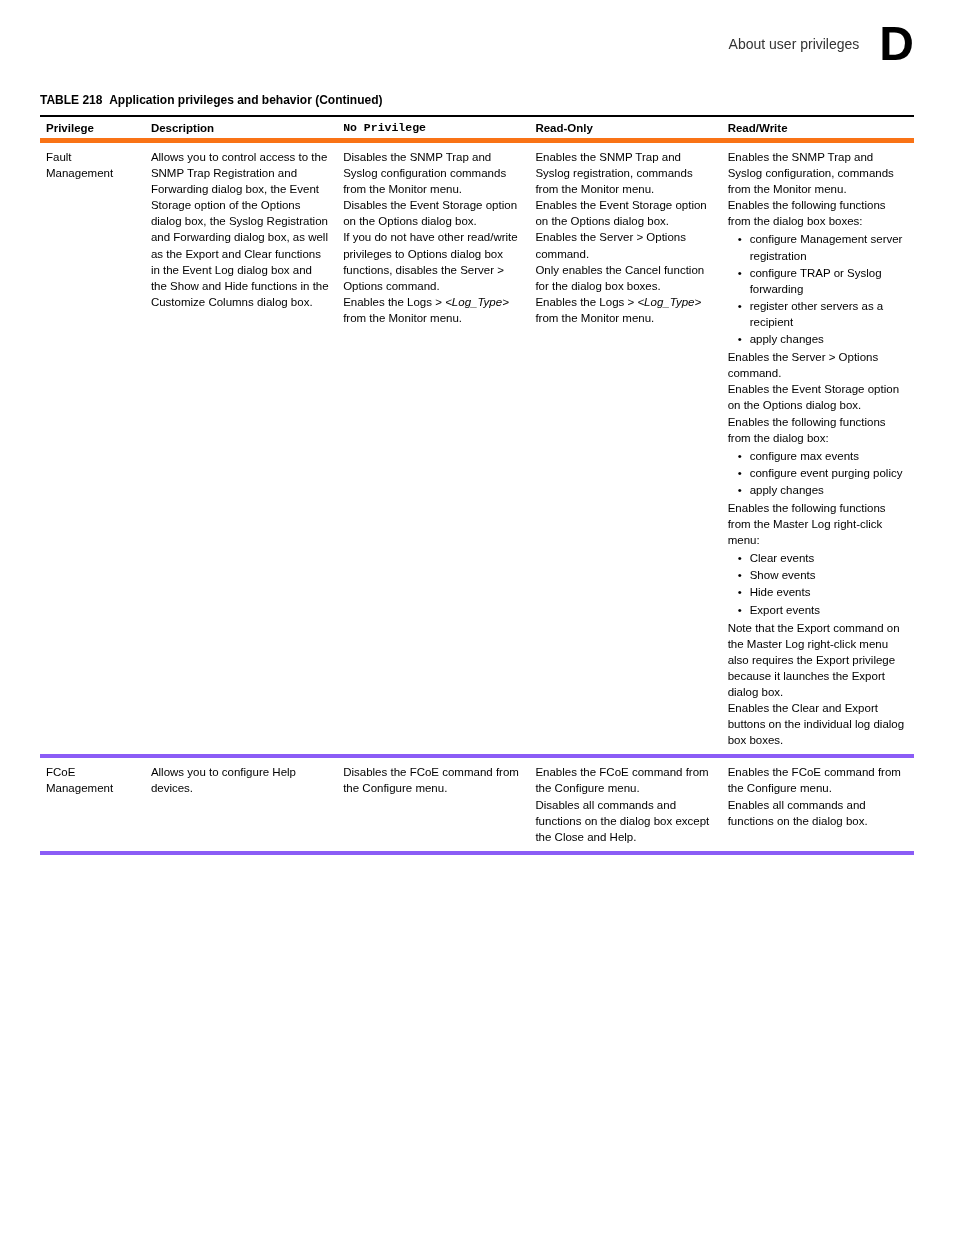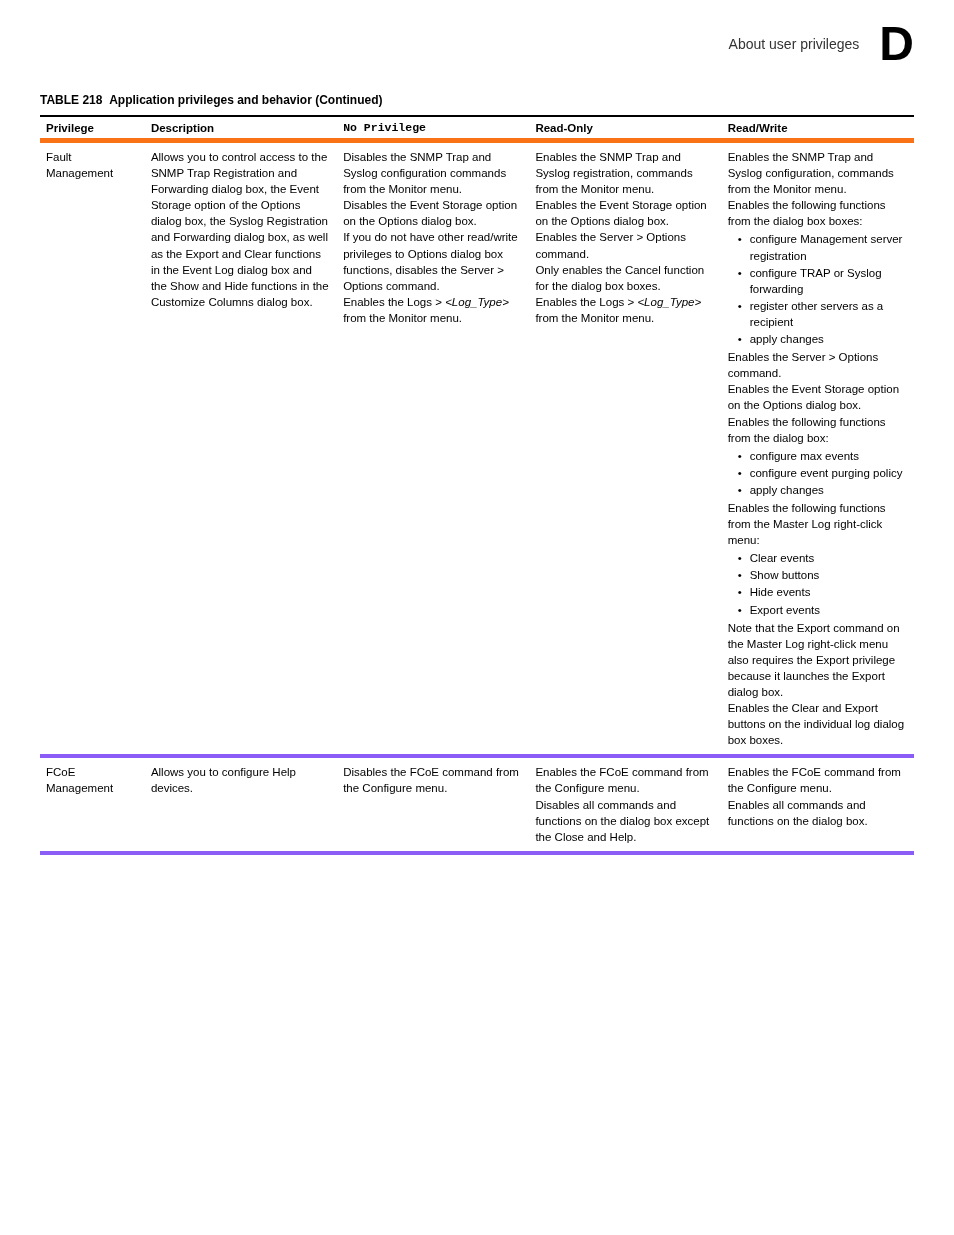--- a/index.html
+++ b/index.html
@@ -136,21 +136,21 @@
         Enables the <b>Event Storage</b> option on the <b>Options</b> dialog box.<br>
         Enables the following functions from the dialog box:
         <ul class="bullet-list">
           <li>configure max events</li>
           <li>configure event purging policy</li>
           <li>apply changes</li>
         </ul>
         Enables the following functions from the <b>Master Log</b> right-click menu:
         <ul class="bullet-list">
           <li>Clear events</li>
-          <li>Show buttons</li>
+          <li>Show events</li>
           <li>Hide events</li>
           <li>Export events</li>
         </ul>
         Note that the <b>Export</b> command on the <b>Master Log</b> right-click menu also requires the Export privilege because it launches the <b>Export</b> dialog box.<br>
         Enables the <b>Clear</b> and <b>Export</b> buttons on the individual log dialog box boxes.
       </td>
     </tr>
 
     <tr>
       <td>FCoE Management</td>

